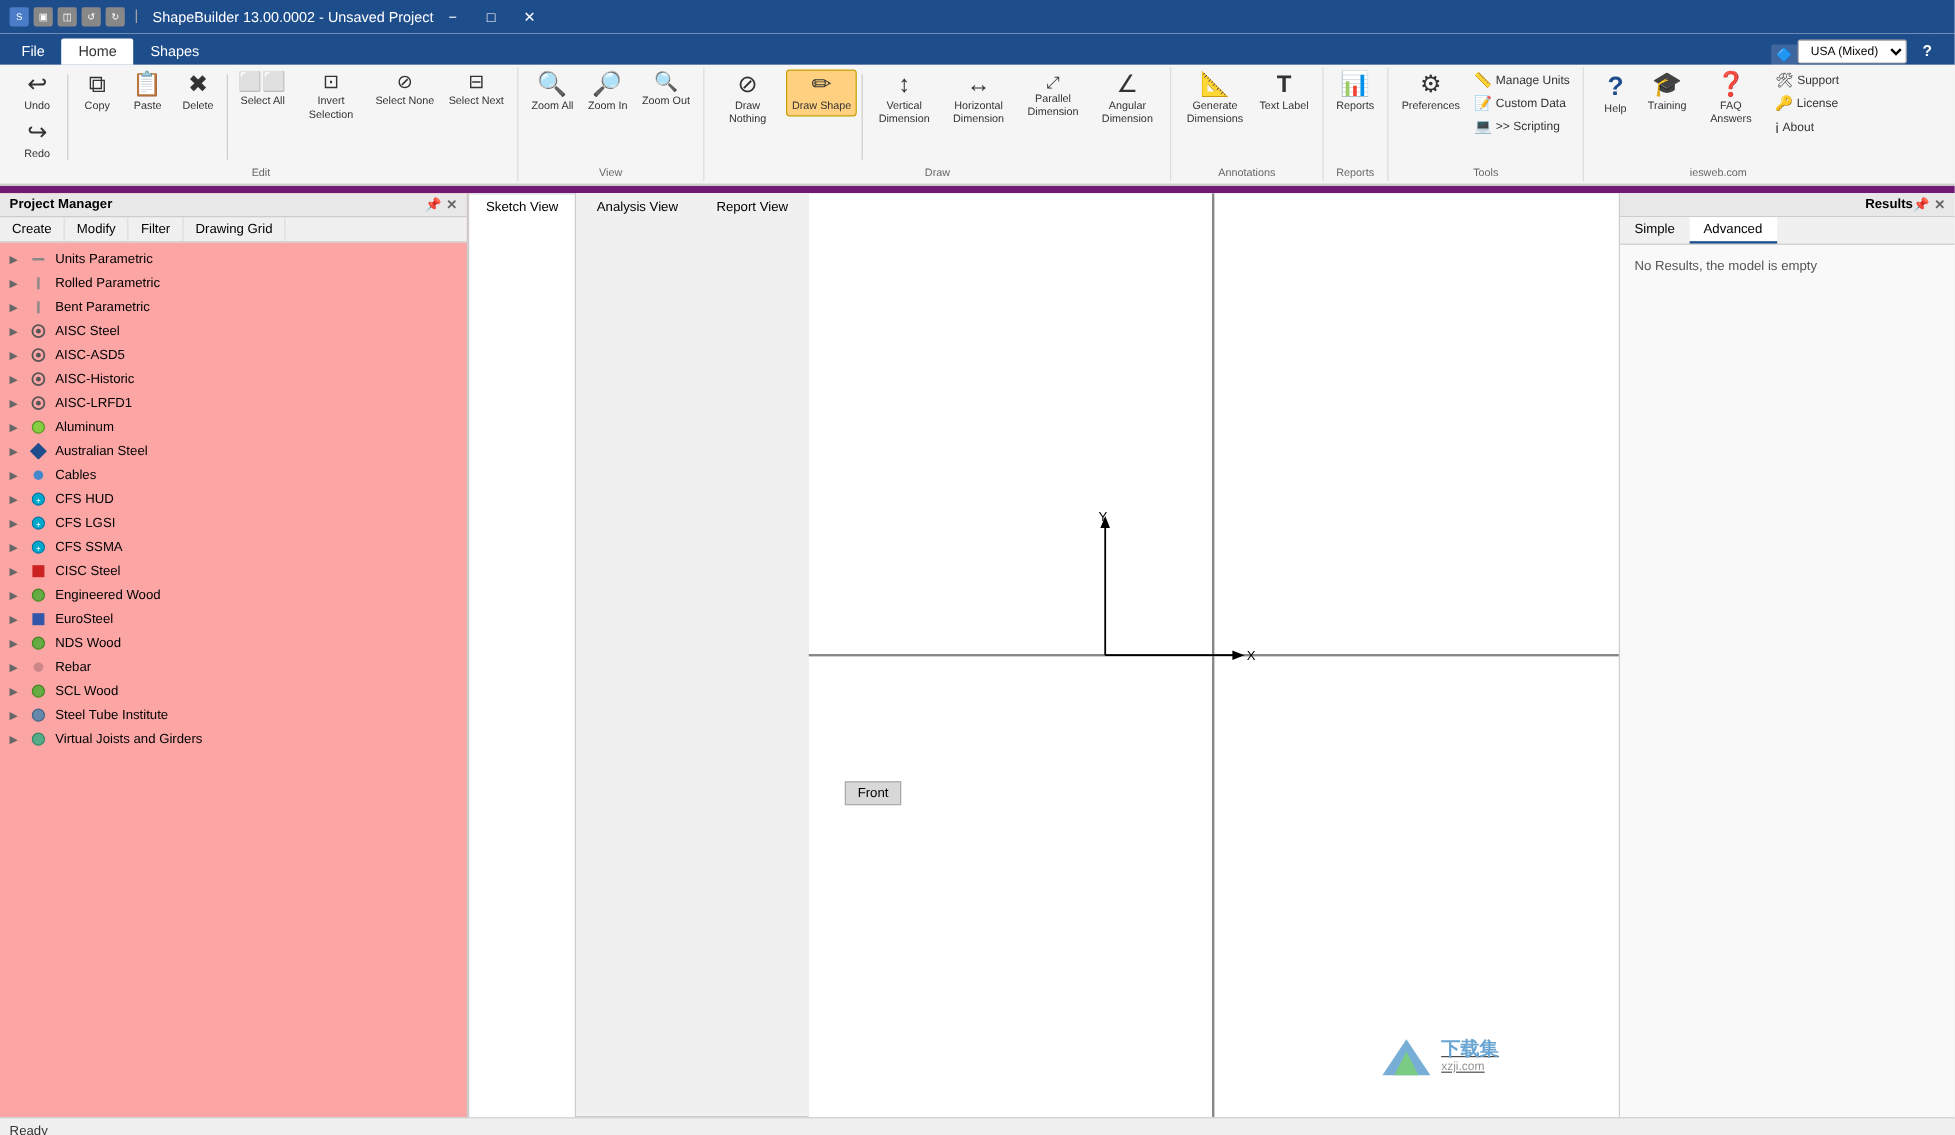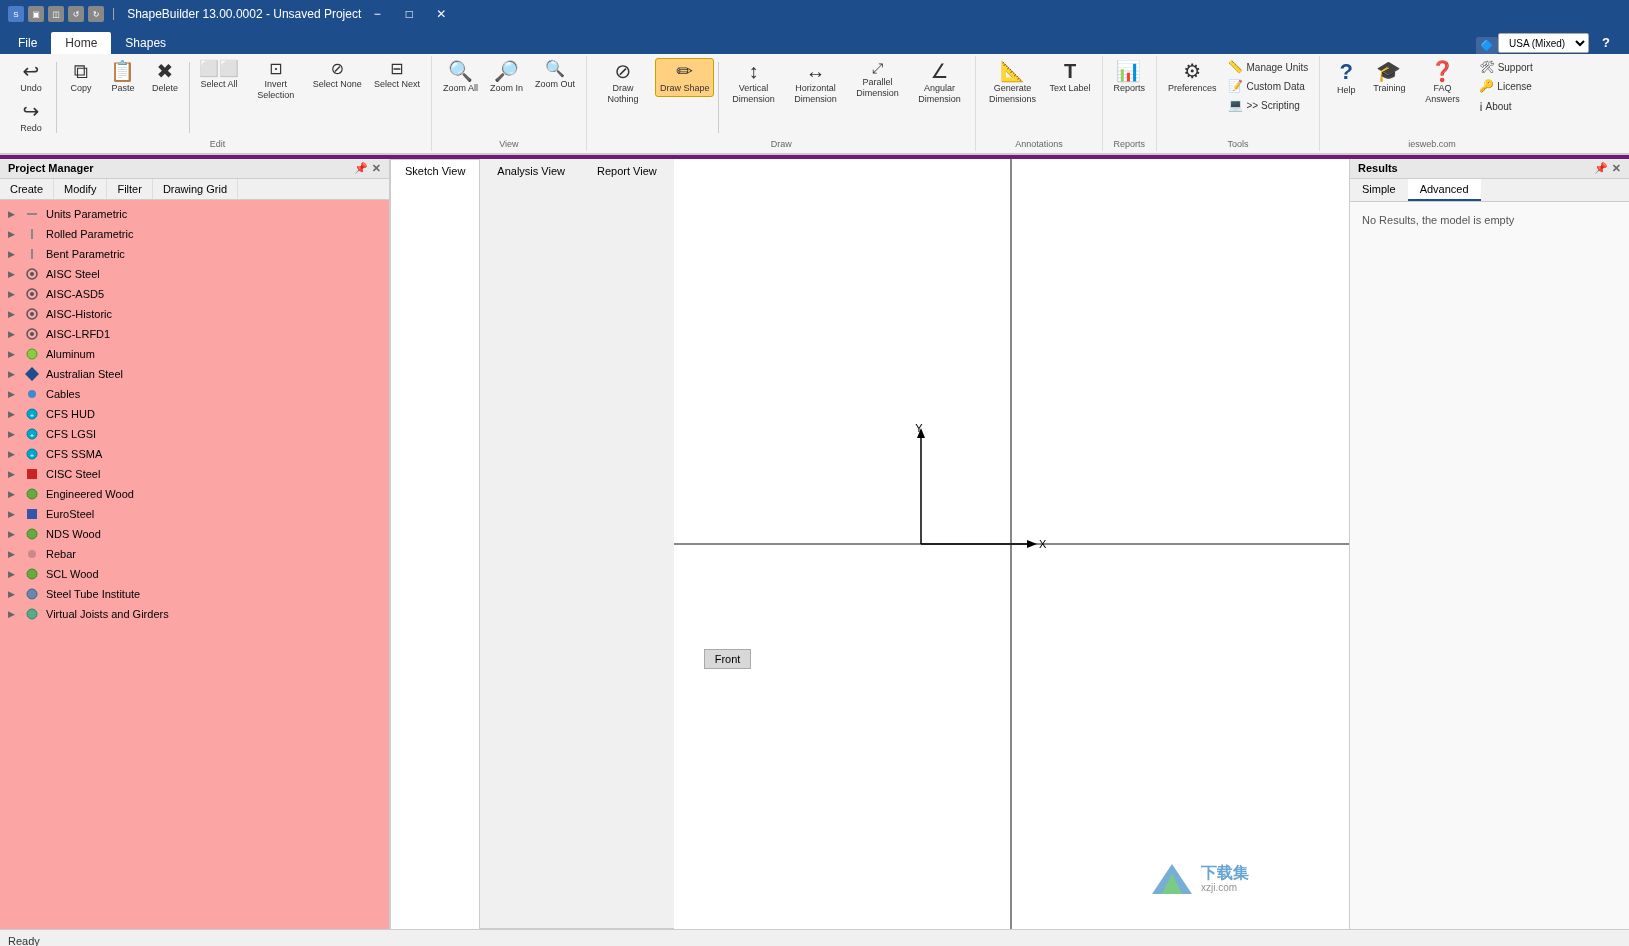--- a/index.html
+++ b/index.html
@@ -14,21 +14,21 @@
       padding: 0 8px;
       color: white;
       font-size: 12px;
     }
     #title-bar .app-icons { display: flex; gap: 4px; margin-right: 8px; }
     #title-bar .app-icon { width: 16px; height: 16px; background: #4a7cc7; border-radius: 2px; display: flex; align-items: center; justify-content: center; font-size: 8px; color: white; }
     #title-bar .win-controls { display: flex; gap: 0; }
     #title-bar .win-btn { width: 32px; height: 28px; display: flex; align-items: center; justify-content: center; cursor: pointer; font-size: 12px; color: white; }
 
     
-    #ribbon-area { background: #f5f5f5; border-bottom: 4px solid #701a75; }
+    #ribbon-area { background: #f5f5f5; border-bottom: 6px solid #701a75; }
 
     
     #menu-tabs {
       display: flex;
       align-items: flex-end;
       background: #1e4d8c;
       padding: 0 4px;
       height: 26px;
     }
     .menu-tab {
@@ -211,21 +211,21 @@
       flex-direction: column;
     }
     #results-header {
       background: #e8e8e8;
       border-bottom: 1px solid #ccc;
       padding: 3px 8px;
       font-size: 11px;
       font-weight: bold;
       display: flex;
       align-items: center;
-      justify-content: space-between;
+      justify-content: flex-end;
     }
     #results-tabs {
       display: flex;
       background: #f0f0f0;
       border-bottom: 1px solid #ccc;
     }
     .results-tab {
       padding: 4px 12px;
       font-size: 11px;
       cursor: pointer;
@@ -725,21 +725,21 @@
 
       <div style="position:absolute;bottom:260px;left:30px;background:#d8d8d8;border:1px solid #aaa;padding:3px 10px;font-size:11px;z-index:4;">
         <span>Front</span>
       </div>
 
       <div style="position:absolute;bottom:30px;right:100px;display:flex;align-items:center;gap:4px;opacity:0.7;z-index:4;">
         <svg width="50" height="40" viewBox="0 0 50 40">
           <polygon points="5,35 25,5 45,35" fill="#2a7fbf" opacity="0.9"></polygon>
           <polygon points="15,35 25,15 35,35" fill="#44bb44" opacity="0.9"></polygon>
         </svg>
-        <div style="display:flex;flex-direction:column;line-height:1.2;">
+        <div style="display:flex;flex-direction:column;line-height:1.2;text-decoration:underline;">
           <span style="color:#2a7fbf;font-size:16px;font-weight:bold;">下载集</span>
           <span style="color:#666;font-size:10px;">xzji.com</span>
         </div>
       </div>
     </div>
   </div>
 
   <div id="results-panel">
     <div id="results-header">
       <span>Results</span>

